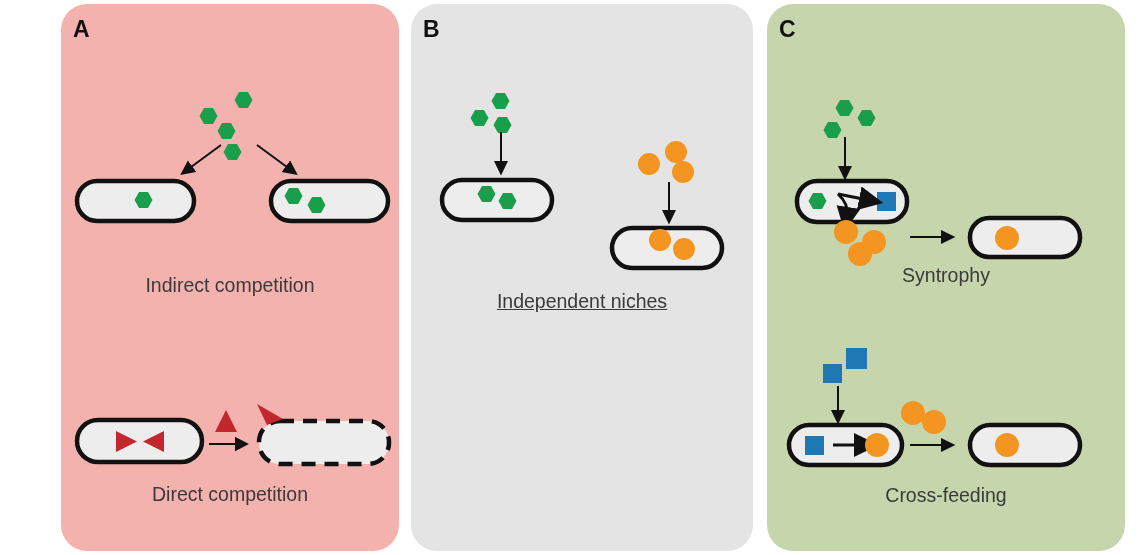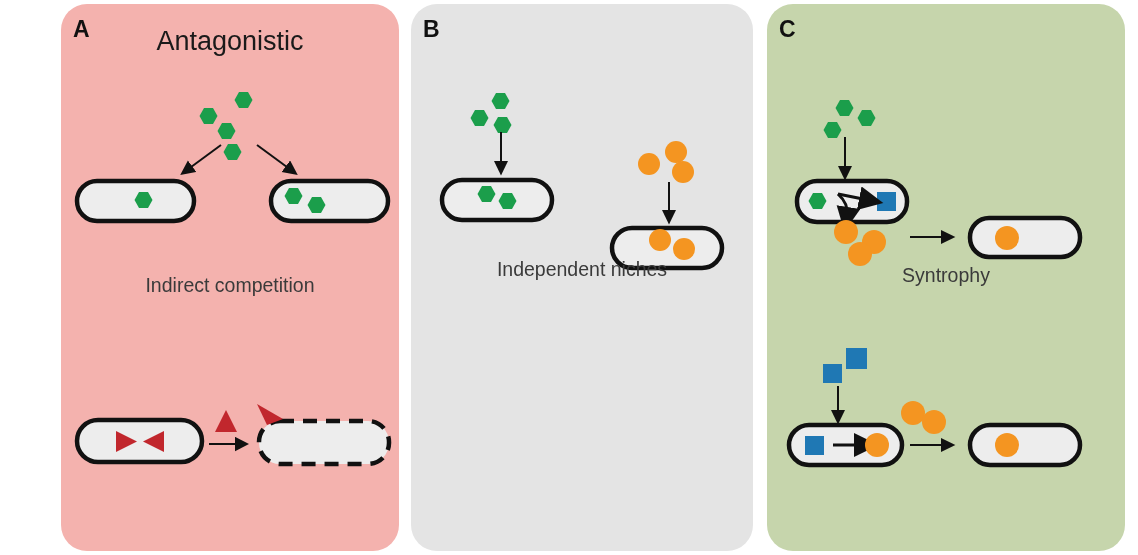--- a/index.html
+++ b/index.html
@@ -64,21 +64,20 @@
     left: 0;
   }
 </style>
 </head>
 <body>
 
 <div id="figure">
 
   <div class="panel" id="panel-a">
     <span class="panel-letter">A</span>
-    <span class="panel-title">Antagonistic</span>
 
     <svg class="svg-layer" width="338" height="547">
       <defs>
         <marker id="ahA" markerWidth="9" markerHeight="9" refX="3.2" refY="3.6" orient="auto">
           <path d="M0,0 L7.4,3.6 L0,7.2 z" fill="#111111"></path>
         </marker>
         <marker id="ahA2" markerWidth="9" markerHeight="9" refX="3.0" refY="3.6" orient="auto">
           <path d="M0,0 L7.0,3.6 L0,7.2 z" fill="#111111"></path>
         </marker>
       </defs>
@@ -117,20 +116,21 @@
         <line x1="148" y1="440" x2="180" y2="440" stroke="#111111" stroke-width="2" marker-end="url(#ahA2)"></line>
       </g>
 
       <g>
         <rect x="198" y="417" width="130" height="43" rx="21" ry="21" fill="#ededed" stroke="#111111" stroke-width="4.5" stroke-dasharray="14 9"></rect>
         <polygon points="196,400 222,415 206,421" fill="#c1272d"></polygon>
       </g>
     </svg>
 
     <span class="caption" style="top:270px;">Indirect competition</span>
+    <span class="caption" style="top:479px;">Direct competition</span>
   </div>
 
   <div class="panel" id="panel-b">
     <span class="panel-letter">B</span>
 
     <svg class="svg-layer" width="342" height="547">
       <defs>
         <marker id="ahB" markerWidth="9" markerHeight="9" refX="3.2" refY="3.6" orient="auto">
           <path d="M0,0 L7.4,3.6 L0,7.2 z" fill="#111111"></path>
         </marker>
@@ -156,21 +156,21 @@
       </g>
       <line x1="258" y1="178" x2="258" y2="212" stroke="#111111" stroke-width="2" fill="none" marker-end="url(#ahB)"></line>
 
       <g>
         <rect x="201" y="224" width="110" height="40" rx="20" ry="20" fill="#ededed" stroke="#111111" stroke-width="4.5"></rect>
         <circle cx="249" cy="236" r="11" fill="#f49521"></circle>
         <circle cx="273" cy="245" r="11" fill="#f49521"></circle>
       </g>
     </svg>
 
-    <span class="caption" style="top:254px;">Independent niches</span>
+    <span class="caption" style="top:286px;text-decoration:underline;">Independent niches</span>
   </div>
 
   <div class="panel" id="panel-c">
     <span class="panel-letter">C</span>
 
     <svg class="svg-layer" width="358" height="547">
       <defs>
         <marker id="ahC" markerWidth="9" markerHeight="9" refX="3.2" refY="3.6" orient="auto">
           <path d="M0,0 L7.4,3.6 L0,7.2 z" fill="#111111"></path>
         </marker>
@@ -230,15 +230,16 @@
 
       <line x1="143" y1="441" x2="180" y2="441" stroke="#111111" stroke-width="2" fill="none" marker-end="url(#ahC)"></line>
 
       <g>
         <rect x="203" y="421" width="110" height="40" rx="20" ry="20" fill="#ededed" stroke="#111111" stroke-width="4.5"></rect>
         <circle cx="240" cy="441" r="12" fill="#f49521"></circle>
       </g>
     </svg>
 
     <span class="caption" style="top:260px;">Syntrophy</span>
+    <span class="caption" style="top:480px;">Cross-feeding</span>
   </div>
 
 </div>
 
 </body></html>

